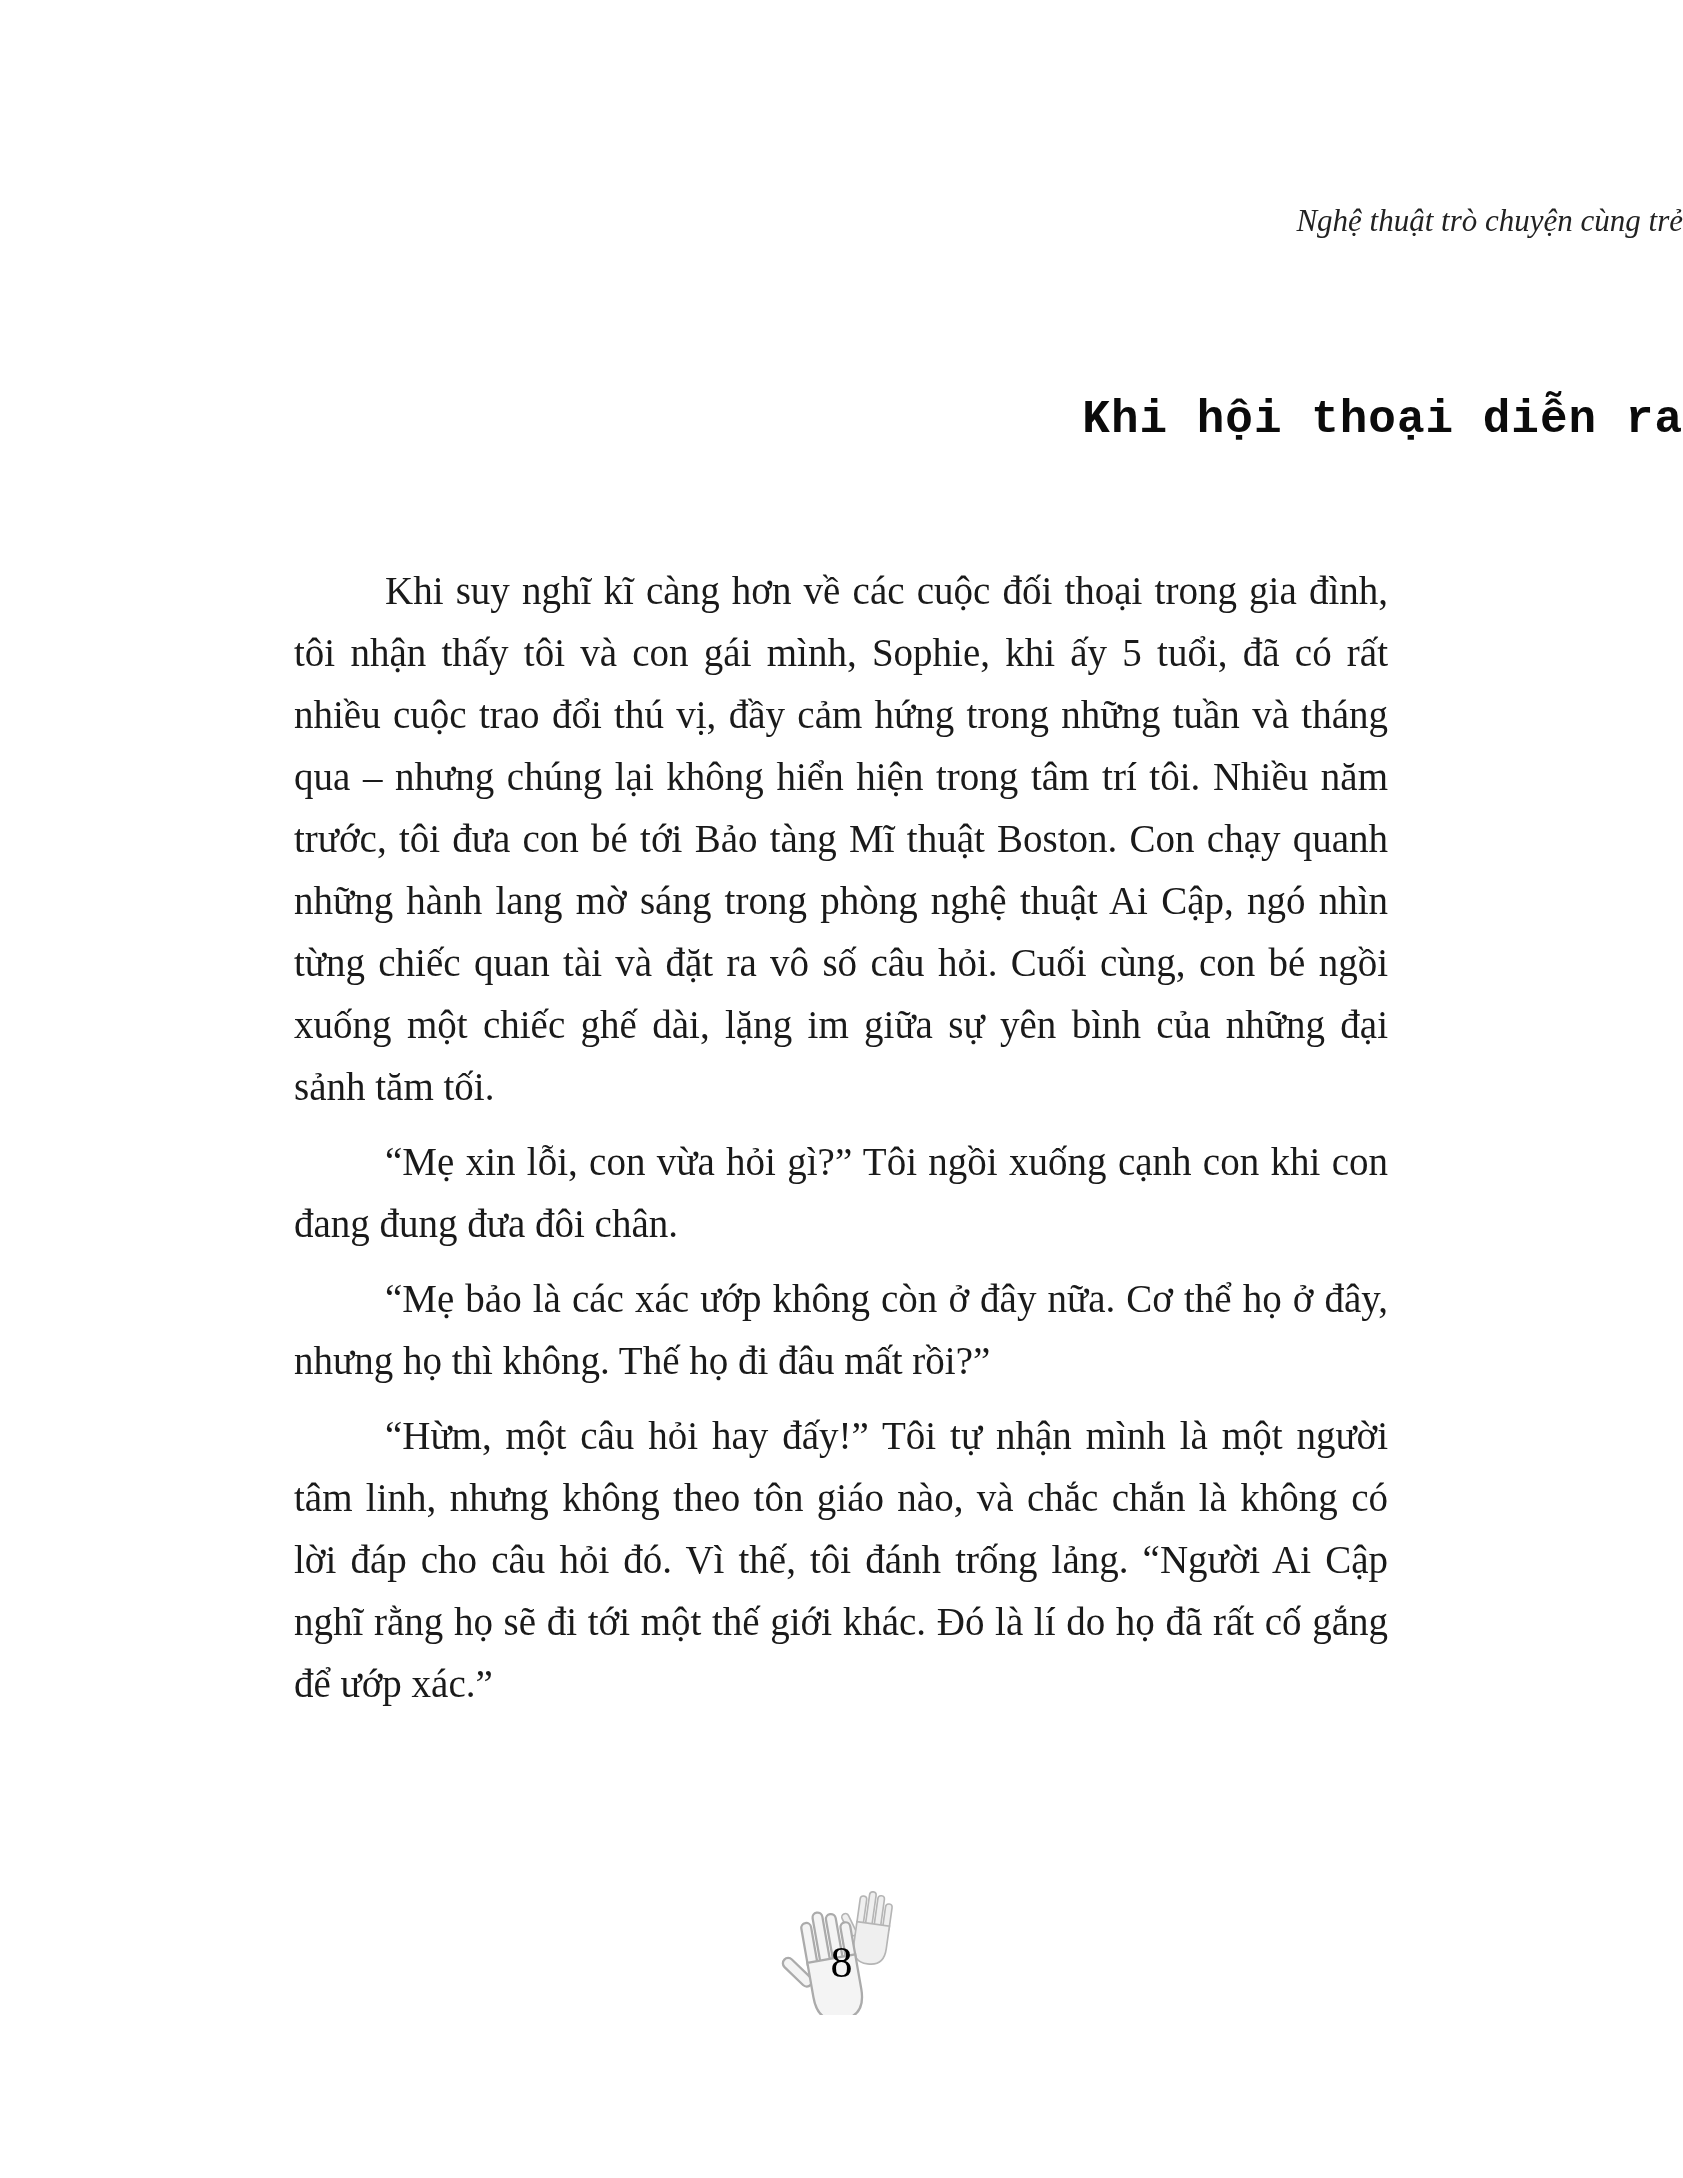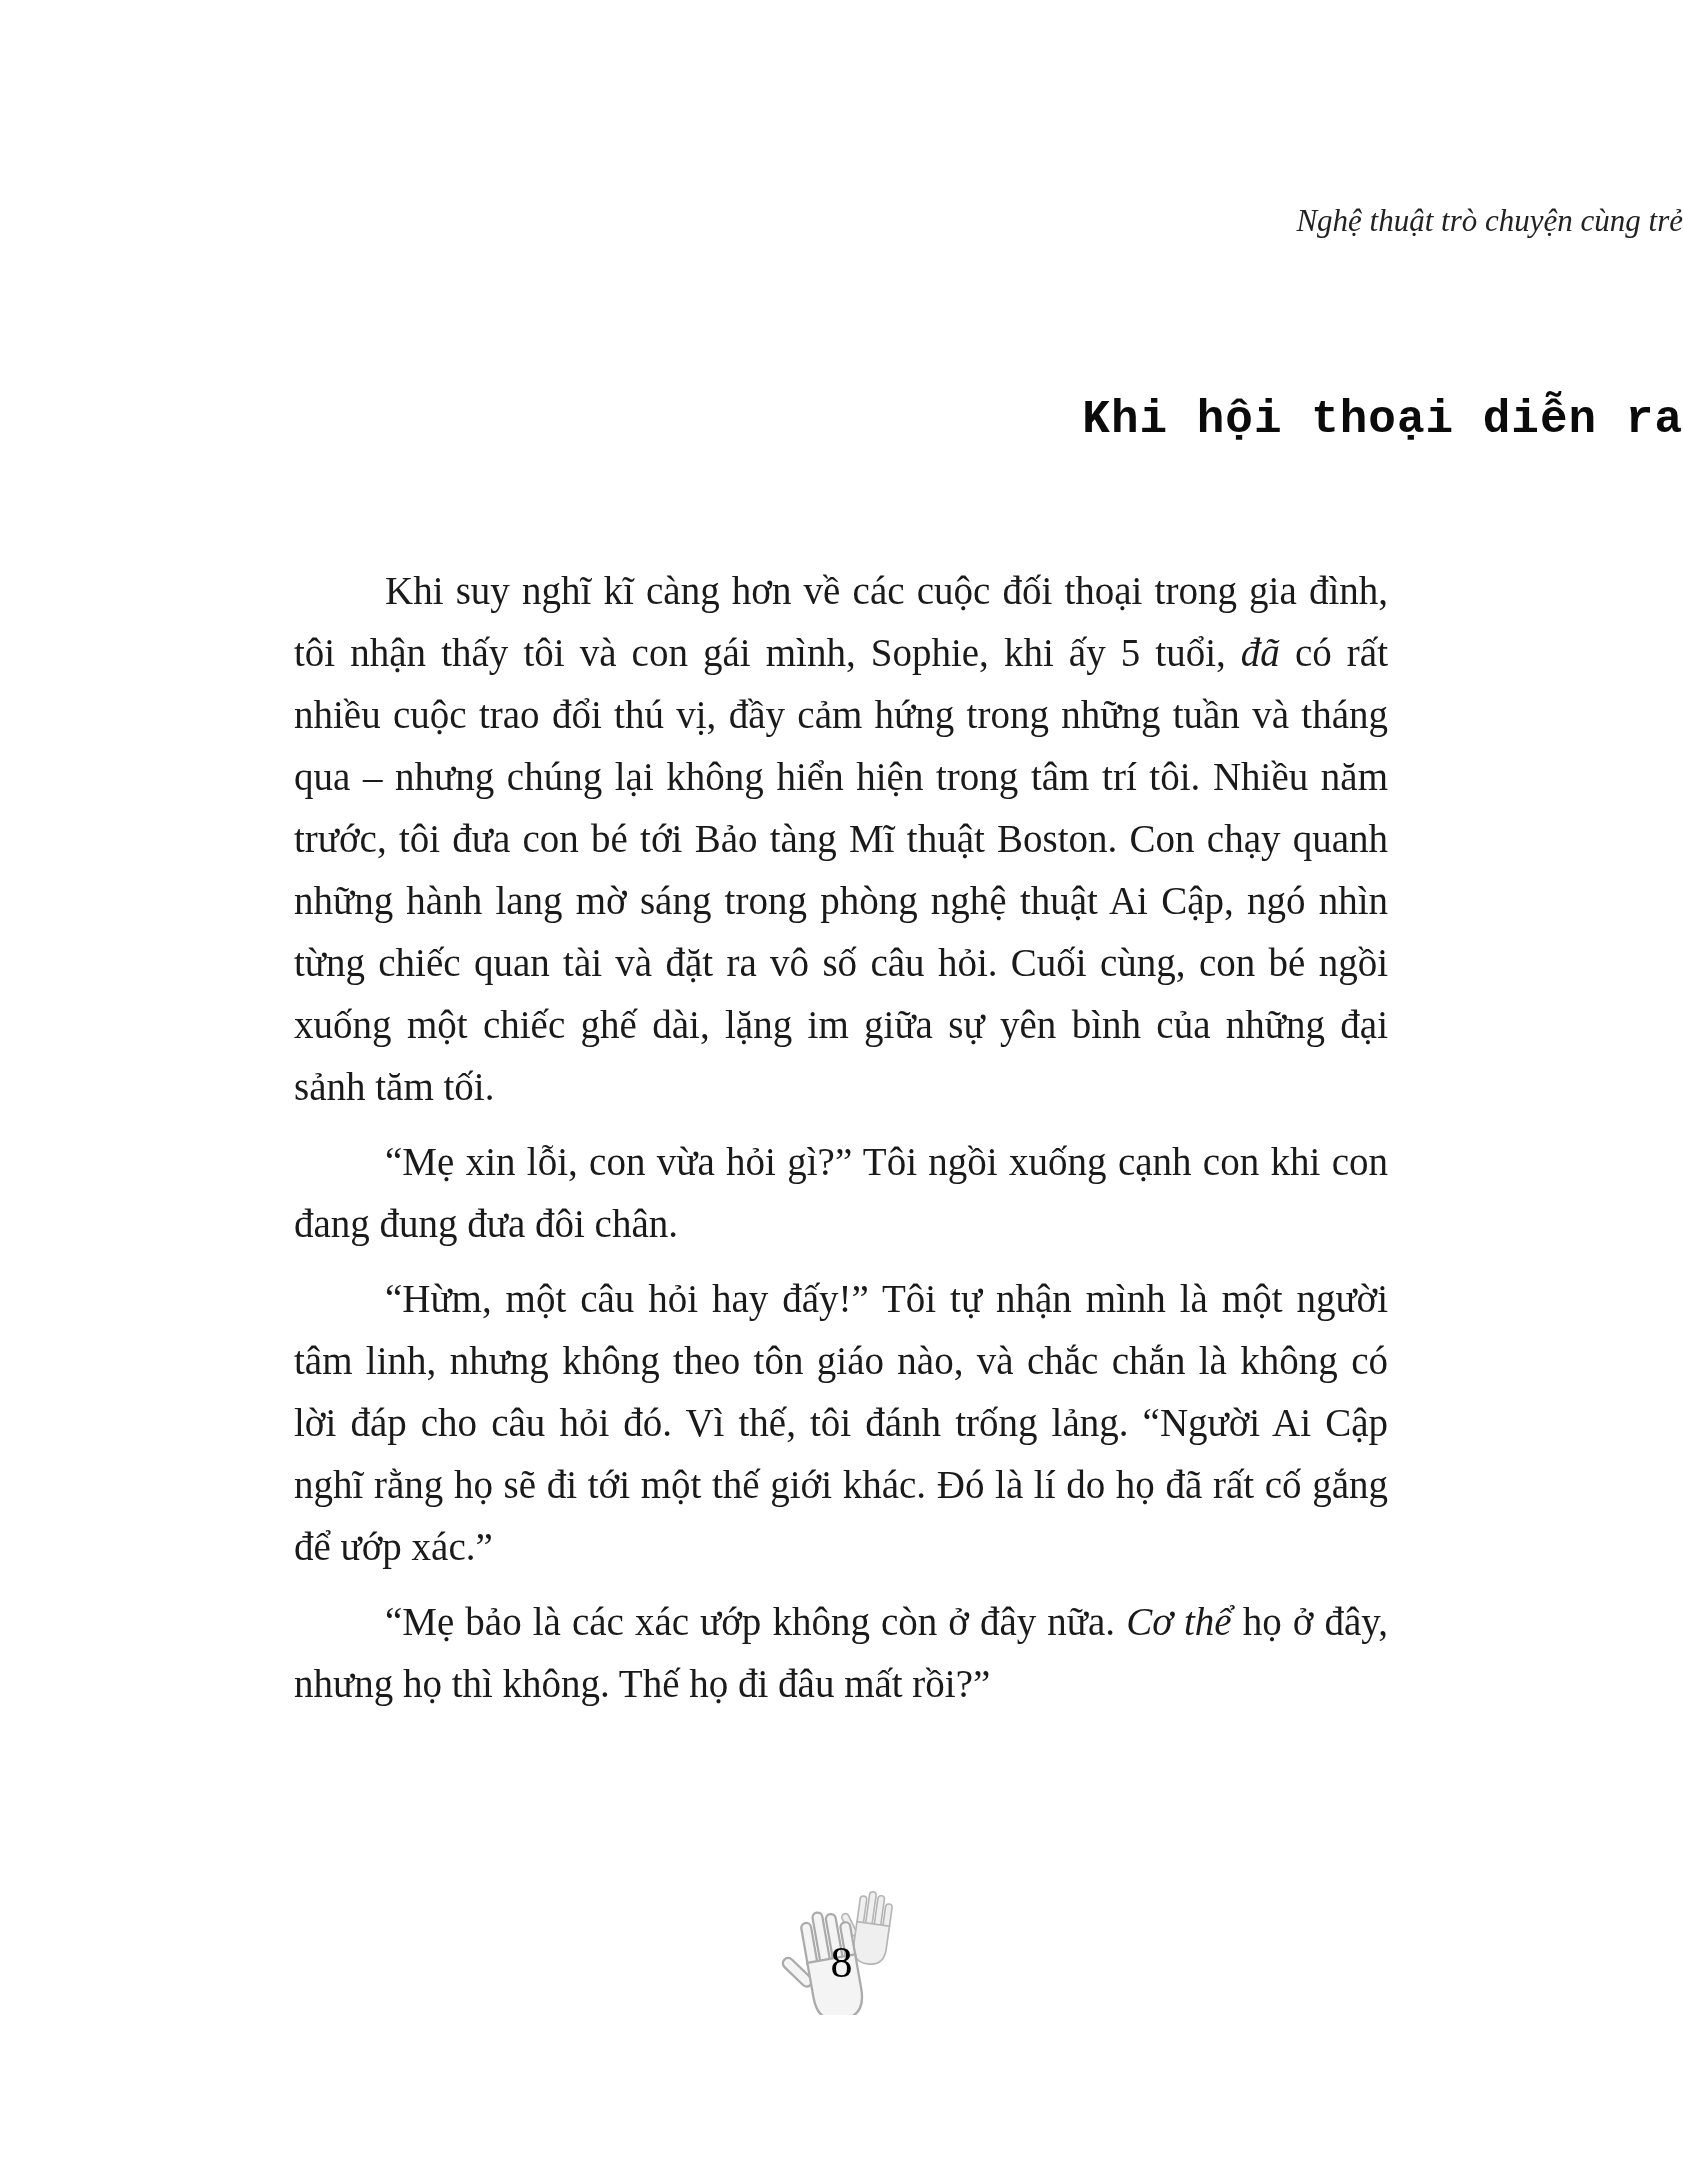--- a/index.html
+++ b/index.html
@@ -47,21 +47,20 @@
     font-size: 39px;
     line-height: 62px;
     text-align: justify;
     color: #1a1a1a;
   }
   .body-text p {
     margin: 0 0 13px 0;
     text-indent: 91px;
   }
   .body-text .em {
-    font-style: italic;
   }
   .page-footer {
     position: absolute;
     left: 0;
     top: 1886px;
     width: 100%;
     height: 158px;
   }
   .hands-decoration {
     position: absolute;
@@ -86,22 +85,22 @@
 
 <div class="page">
 
   <div class="running-header">Nghệ thuật trò chuyện cùng trẻ</div>
 
   <h1 class="chapter-title">Khi hội thoại diễn ra</h1>
 
   <div class="body-text">
       <p><span>Khi suy nghĩ kĩ càng hơn về các cuộc đối thoại trong gia đình, tôi nhận thấy tôi và con gái mình, Sophie, khi ấy 5 tuổi, </span><span class="em">đã</span><span> có rất nhiều cuộc trao đổi thú vị, đầy cảm hứng trong những tuần và tháng qua – nhưng chúng lại không hiển hiện trong tâm trí tôi. Nhiều năm trước, tôi đưa con bé tới Bảo tàng Mĩ thuật Boston. Con chạy quanh những hành lang mờ sáng trong phòng nghệ thuật Ai Cập, ngó nhìn từng chiếc quan tài và đặt ra vô số câu hỏi. Cuối cùng, con bé ngồi xuống một chiếc ghế dài, lặng im giữa sự yên bình của những đại sảnh tăm tối.</span></p>
       <p><span>“Mẹ xin lỗi, con vừa hỏi gì?” Tôi ngồi xuống cạnh con khi con đang đung đưa đôi chân.</span></p>
+      <p><span>“Mẹ bảo là các xác ướp không còn ở đây nữa. </span><span class="em">Cơ thể</span><span> họ ở đây, nhưng họ thì không. Thế họ đi đâu mất rồi?”</span></p>
       <p><span>“Hừm, một câu hỏi hay đấy!” Tôi tự nhận mình là một người tâm linh, nhưng không theo tôn giáo nào, và chắc chắn là không có lời đáp cho câu hỏi đó. Vì thế, tôi đánh trống lảng. “Người Ai Cập nghĩ rằng họ sẽ đi tới một thế giới khác. Đó là lí do họ đã rất cố gắng để ướp xác.”</span></p>
-      <p><span>“Mẹ bảo là các xác ướp không còn ở đây nữa. </span><span class="em">Cơ thể</span><span> họ ở đây, nhưng họ thì không. Thế họ đi đâu mất rồi?”</span></p>
     </div>
 
   <div class="page-footer">
     <svg class="hands-decoration" viewBox="0 0 220 170" xmlns="http://www.w3.org/2000/svg" aria-hidden="true">
 
       <g transform="translate(108,2) scale(0.72) rotate(8 55 80)" fill="#efefef" stroke="#b5b5b5" stroke-width="3">
         <rect x="28" y="18" width="12" height="58" rx="6"></rect>
         <rect x="44" y="8" width="12" height="68" rx="6"></rect>
         <rect x="60" y="13" width="12" height="63" rx="6"></rect>
         <rect x="76" y="26" width="12" height="50" rx="6"></rect>

